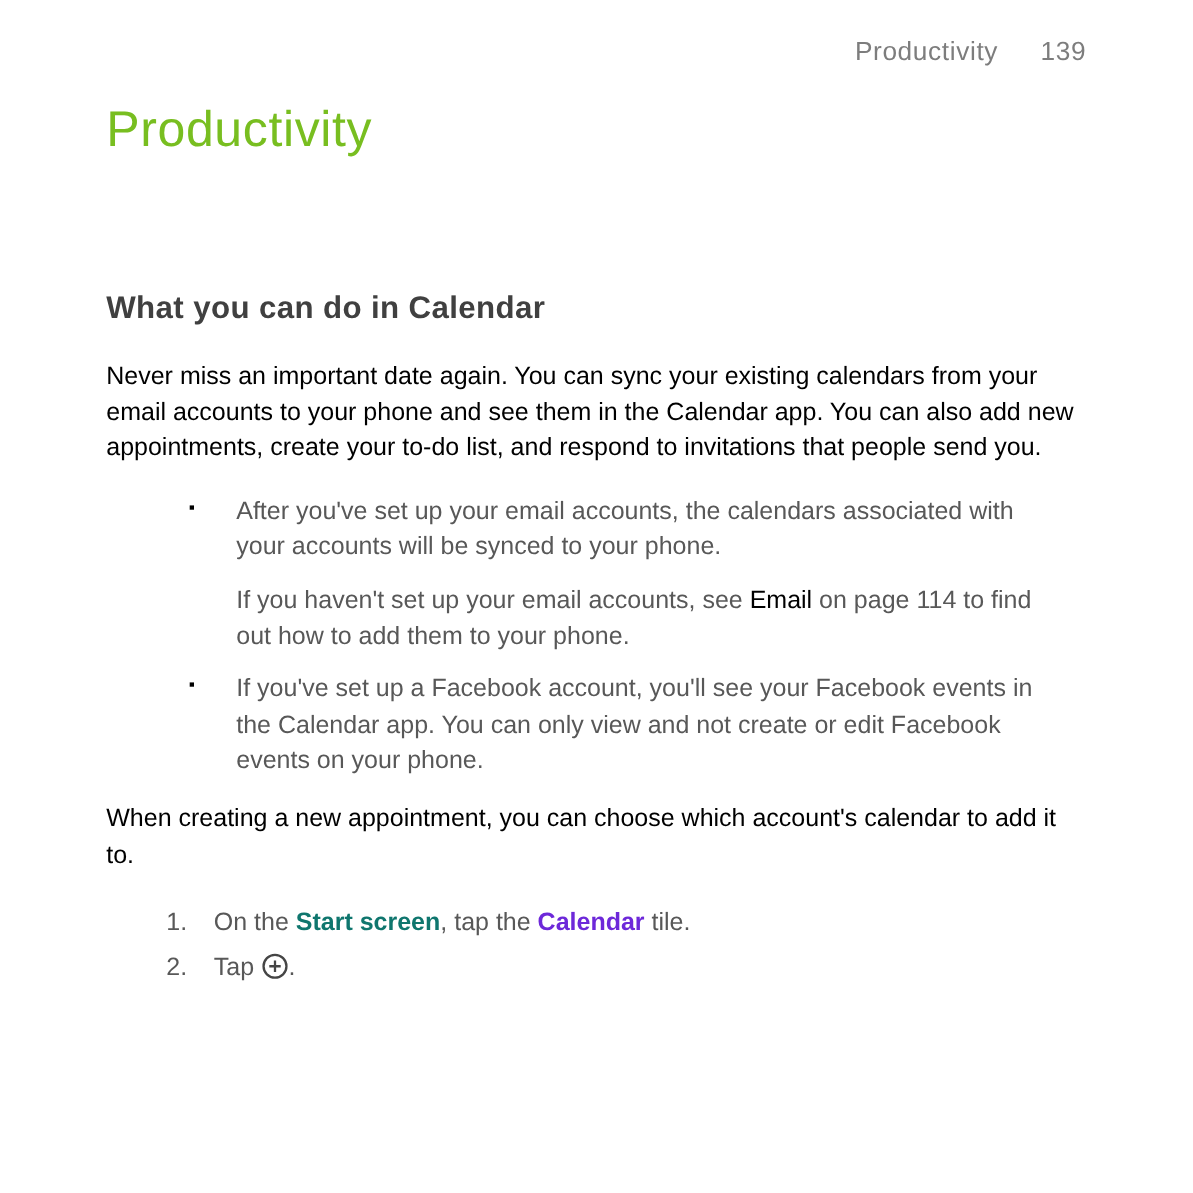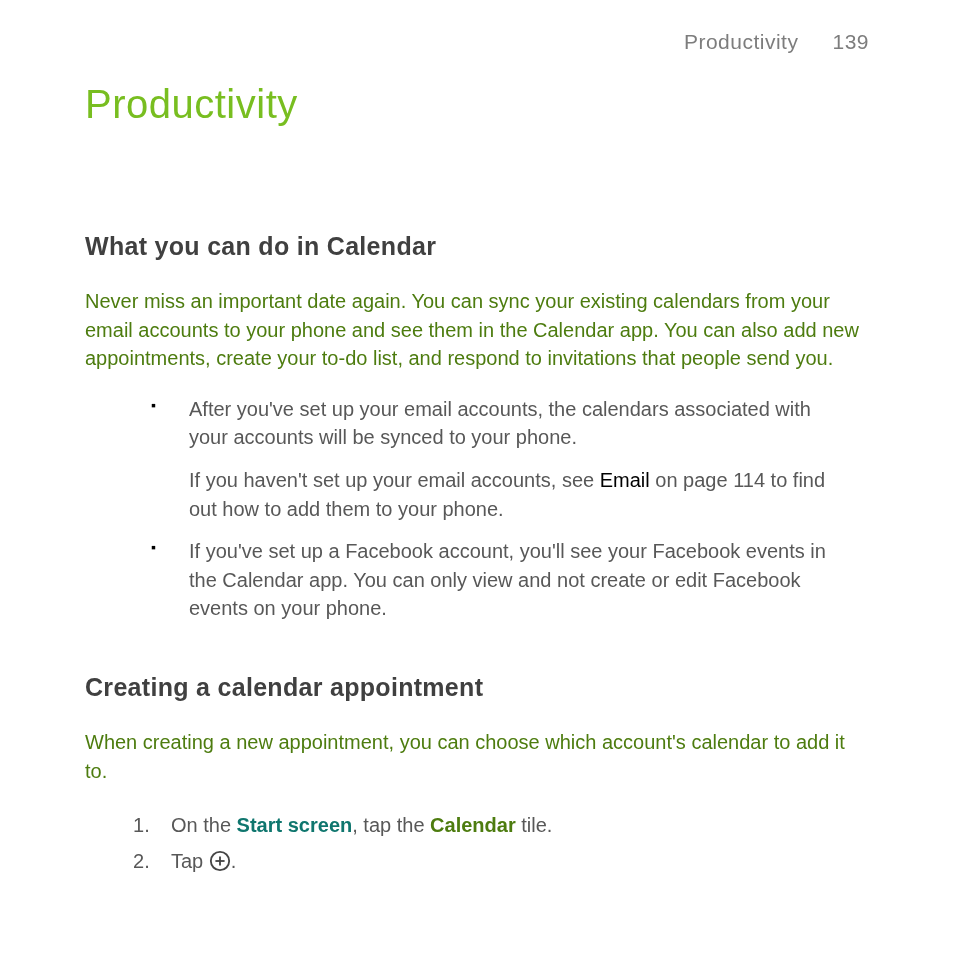--- a/index.html
+++ b/index.html
@@ -37,21 +37,21 @@
     margin: 0 0 26px 0;
     letter-spacing: 0.3px;
   }
   h2.subhead.second {
     margin-top: 50px;
   }
   p.body {
     font-size: 20px;
     line-height: 1.43;
     margin: 0 0 22px 0;
-    color: #4d7c0f;
+    color: #000000;
   }
   ul.bullets {
     list-style: none;
     margin: 18px;
     padding: 0 0 0 48px;
   }
   ul.bullets > li {
     position: relative;
     padding-left: 38px;
     margin-bottom: 12px;
@@ -120,27 +120,26 @@
       <p>After you've set up your email accounts, the calendars associated with your accounts will be synced to your phone.</p>
       <p>
         <span>If you haven't set up your email accounts, see </span><span class="link">Email</span><span> on page 114 to find out how to add them to your phone.</span>
       </p>
     </li>
     <li>
       <p>If you've set up a Facebook account, you'll see your Facebook events in the Calendar app. You can only view and not create or edit Facebook events on your phone.</p>
     </li>
   </ul>
 
-  <h2 class="subhead second">Creating a calendar appointment</h2>
 
   <p class="body">When creating a new appointment, you can choose which account's calendar to add it to.</p>
 
   <ol class="steps">
     <li>
-      <span>On the </span><strong style="color:#0f766e;">Start screen</strong><span>, tap the </span><strong style="color:#4d7c0f;">Calendar</strong><span> tile.</span>
+      <span>On the </span><strong style="color:#0f766e;">Start screen</strong><span>, tap the </span><strong style="color:#6d28d9;">Calendar</strong><span> tile.</span>
     </li>
     <li>
       <span>Tap </span><span class="plus-icon">
         <svg viewBox="0 0 24 24" width="22" height="22">
           <circle cx="12" cy="12" r="10" fill="none" stroke="#454545" stroke-width="2"></circle>
           <line x1="12" y1="7" x2="12" y2="17" stroke="#454545" stroke-width="2"></line>
           <line x1="7" y1="12" x2="17" y2="12" stroke="#454545" stroke-width="2"></line>
         </svg>
       </span><span>.</span>
     </li>

